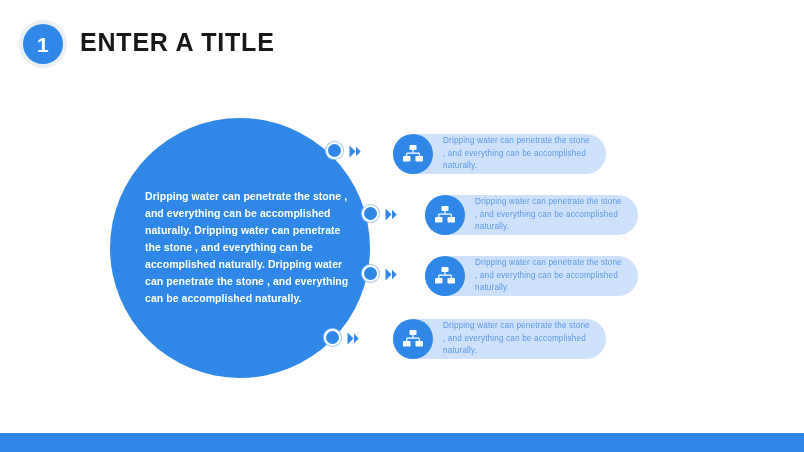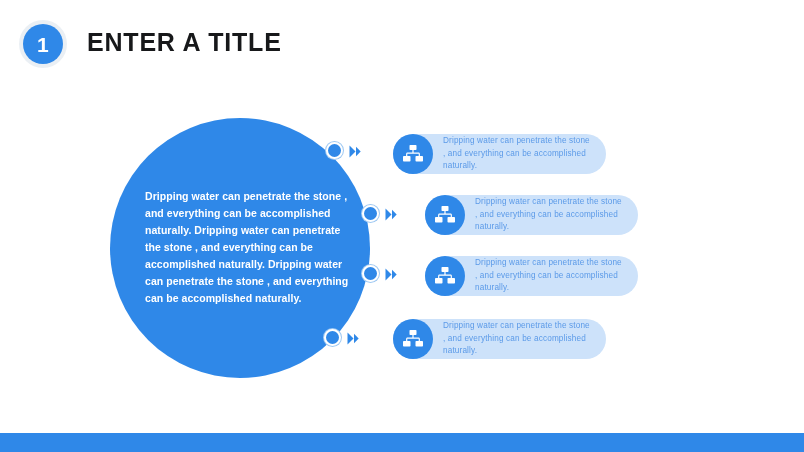--- a/index.html
+++ b/index.html
@@ -40,21 +40,20 @@
     letter-spacing: 0.5px;
   }
   #page-title {
     position: absolute;
     left: 80px; top: 28px;
     font-size: 25px;
     font-weight: bold;
     letter-spacing: 0.8px;
     color: #17181a;
     white-space: nowrap;
-    margin-left: 7px;
   }
 
   
   #summary-circle {
     position: absolute;
     left: 110px; top: 118px;
     width: 260px; height: 260px;
     border-radius: 50%;
     background: #2f88e8;
   }

